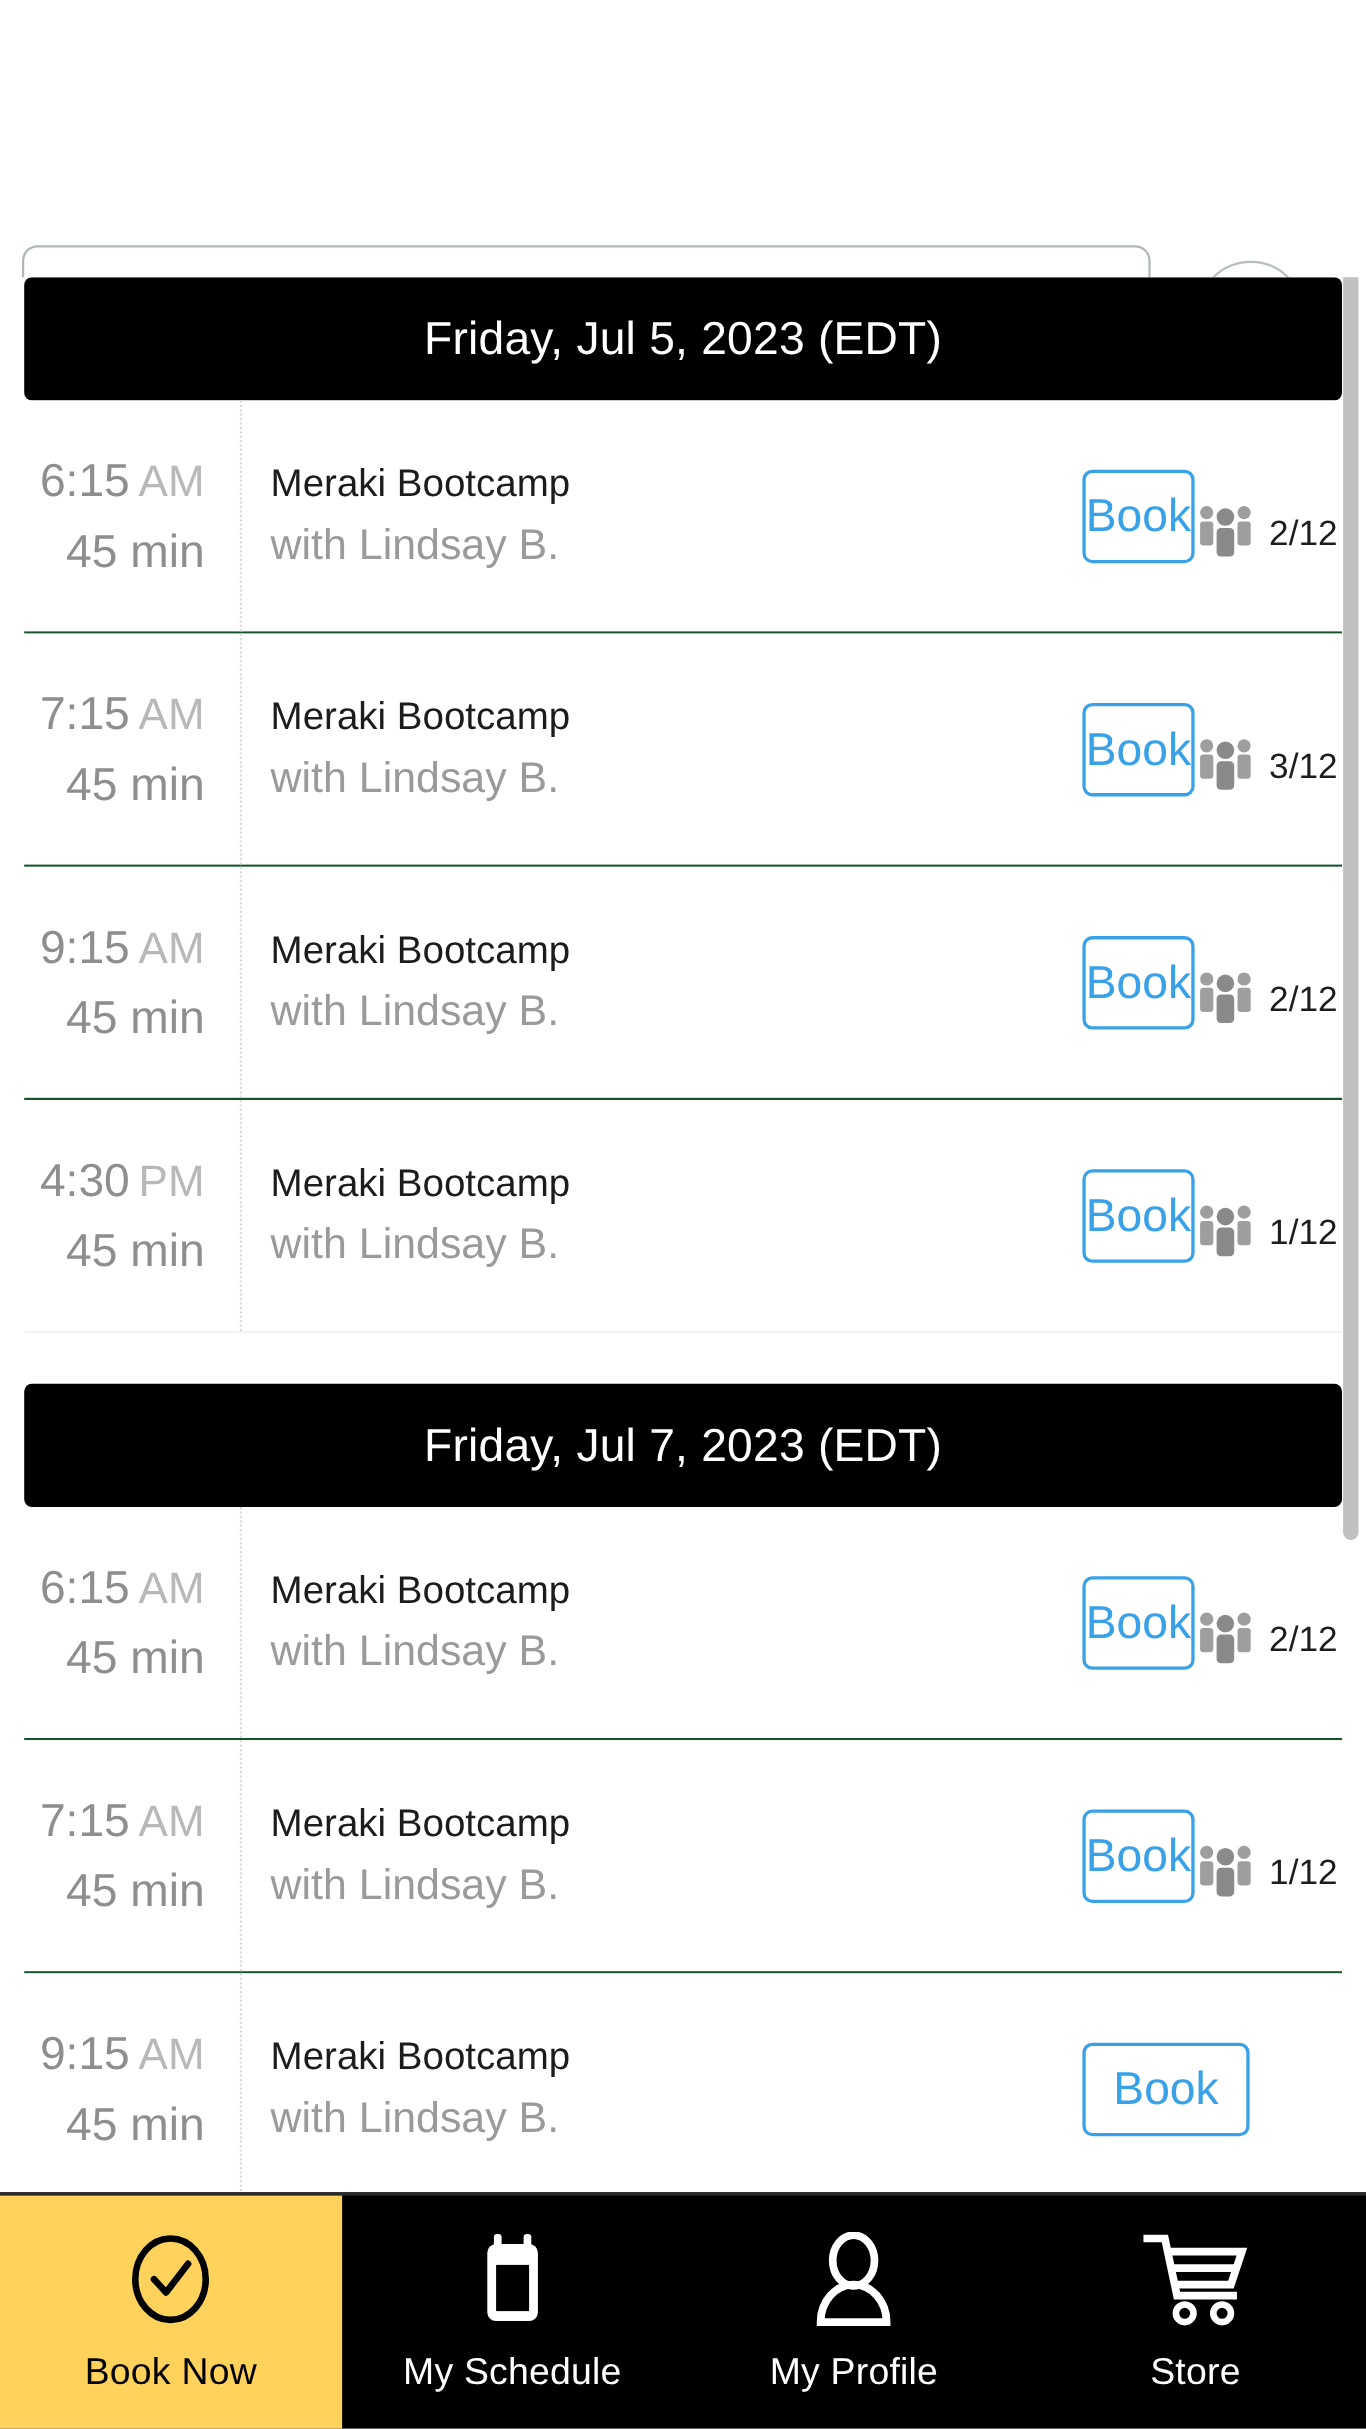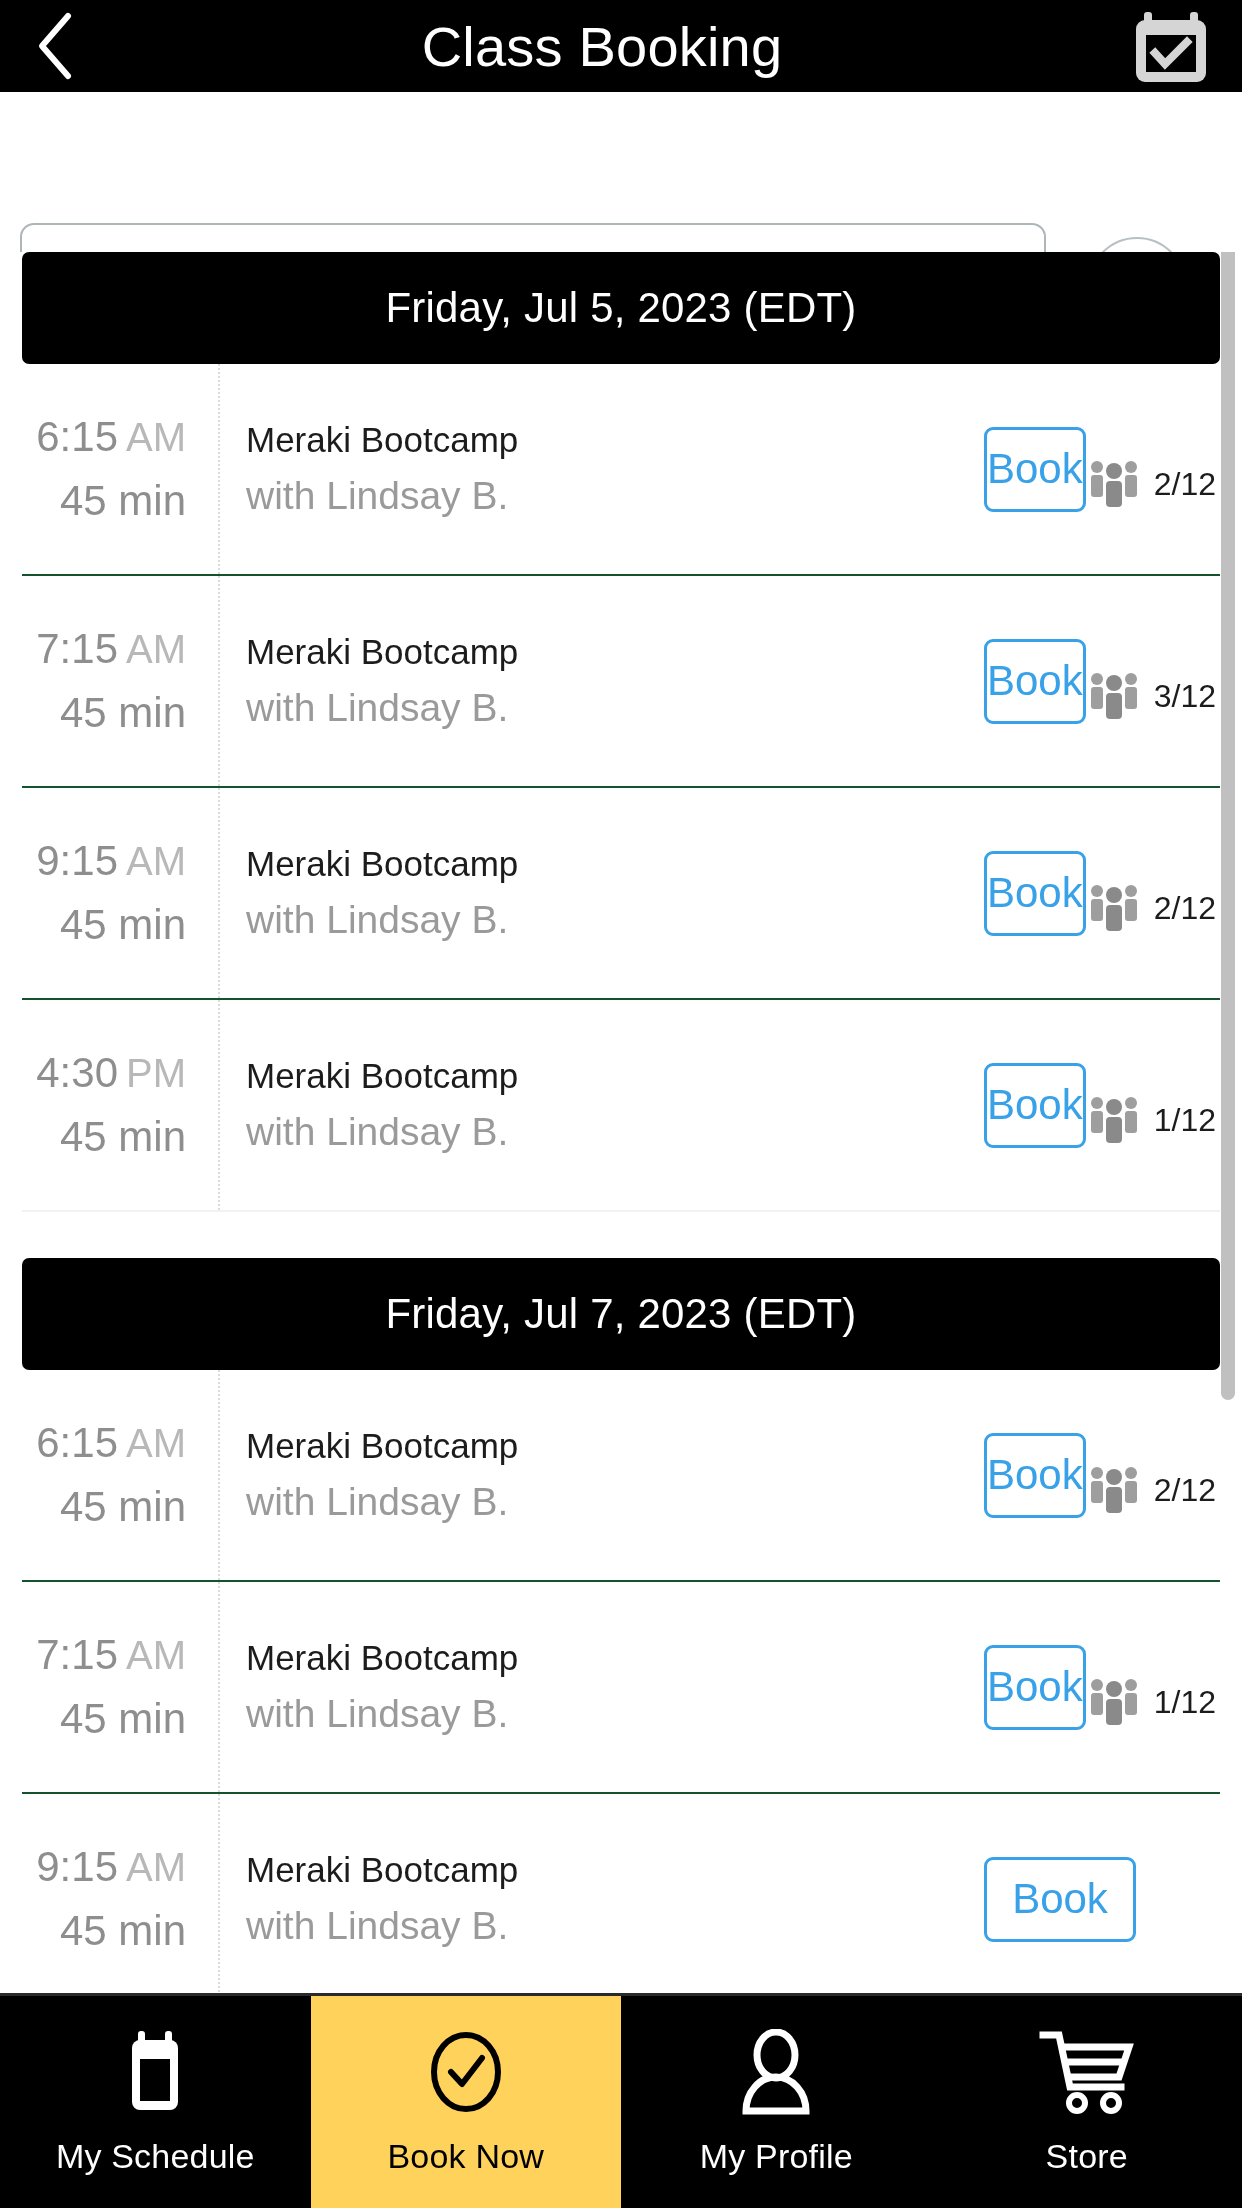--- a/index.html
+++ b/index.html
@@ -132,37 +132,20 @@
   }
   .nav-item.active { background:#ffd25b; color:#000; }
   .nav-label { font-size:34px; letter-spacing:0.2px; }
   .nav-icon { height:86px; display:flex; align-items:flex-end; }
 </style>
 </head>
 <body>
 
 <div id="app">
 
-  <div class="header">
-    <div class="back-btn">
-      <svg width="46" height="72" viewBox="0 0 46 72">
-        <polyline points="34,6 8,36 34,66" fill="none" stroke="#ffffff" stroke-width="6" stroke-linecap="round" stroke-linejoin="round"></polyline>
-      </svg>
-    </div>
-    <div class="header-title">Class Booking</div>
-    <div class="header-cal">
-      <svg width="76" height="78" viewBox="0 0 76 78">
-        <rect x="11" y="5" width="8" height="16" rx="3" fill="#d5d5d5"></rect>
-        <rect x="57" y="5" width="8" height="16" rx="3" fill="#d5d5d5"></rect>
-        <rect x="3" y="13" width="70" height="62" rx="9" fill="#d5d5d5"></rect>
-        <rect x="13" y="28" width="50" height="37" fill="#000000"></rect>
-        <polyline points="22,46 32,57 54,35" fill="none" stroke="#d5d5d5" stroke-width="8" stroke-linecap="square" stroke-linejoin="miter"></polyline>
-      </svg>
-    </div>
-  </div>
 
   <div class="search-row">
     <div class="search-box">
       <span class="search-icon">
         <svg width="58" height="58" viewBox="0 0 58 58">
           <circle cx="24" cy="23" r="16" fill="none" stroke="#9ba3a8" stroke-width="5"></circle>
           <line x1="35" y1="35" x2="51" y2="52" stroke="#9ba3a8" stroke-width="5" stroke-linecap="round"></line>
         </svg>
       </span>
       <input class="search-input" type="text" placeholder="Search by class name" style="">
@@ -364,40 +347,40 @@
                   <rect x="20" y="23" width="16" height="26" rx="4" fill="#8a8a8a"></rect>
                 </svg></span>
               <span class="capacity-count"></span>
             </div>
           </div>
         </div>
       </div>
   </div>
 
   <div class="bottom-nav">
+    <div class="nav-item active">
+      <span class="nav-icon">
+        <svg width="80" height="86" viewBox="0 0 80 86">
+          <ellipse cx="40" cy="43" rx="32" ry="37" fill="none" stroke="#000" stroke-width="6"></ellipse>
+          <polyline points="25,43 36,55 56,29" fill="none" stroke="#000" stroke-width="6" stroke-linecap="round" stroke-linejoin="round"></polyline>
+        </svg>
+      </span>
+      <span class="nav-label">Book Now</span>
+    </div>
+
     <div class="nav-item">
       <span class="nav-icon">
         <svg width="68" height="86" viewBox="0 0 68 86">
           <rect x="17" y="2" width="7" height="16" rx="3" fill="#fff"></rect>
           <rect x="44" y="2" width="7" height="16" rx="3" fill="#fff"></rect>
           <rect x="11" y="11" width="46" height="70" rx="8" fill="#fff"></rect>
           <rect x="19" y="30" width="30" height="42" fill="#000"></rect>
         </svg>
       </span>
       <span class="nav-label">My Schedule</span>
-    </div>
-
-    <div class="nav-item active">
-      <span class="nav-icon">
-        <svg width="80" height="86" viewBox="0 0 80 86">
-          <ellipse cx="40" cy="43" rx="32" ry="37" fill="none" stroke="#000" stroke-width="6"></ellipse>
-          <polyline points="25,43 36,55 56,29" fill="none" stroke="#000" stroke-width="6" stroke-linecap="round" stroke-linejoin="round"></polyline>
-        </svg>
-      </span>
-      <span class="nav-label">Book Now</span>
     </div>
 
     <div class="nav-item">
       <span class="nav-icon">
         <svg width="76" height="86" viewBox="0 0 76 86">
           <ellipse cx="38" cy="26" rx="19" ry="23" fill="none" stroke="#fff" stroke-width="7"></ellipse>
           <path d="M8 82 a30 34 0 0 1 60 0 z" fill="none" stroke="#fff" stroke-width="7"></path>
         </svg>
       </span>
       <span class="nav-label">My Profile</span>

